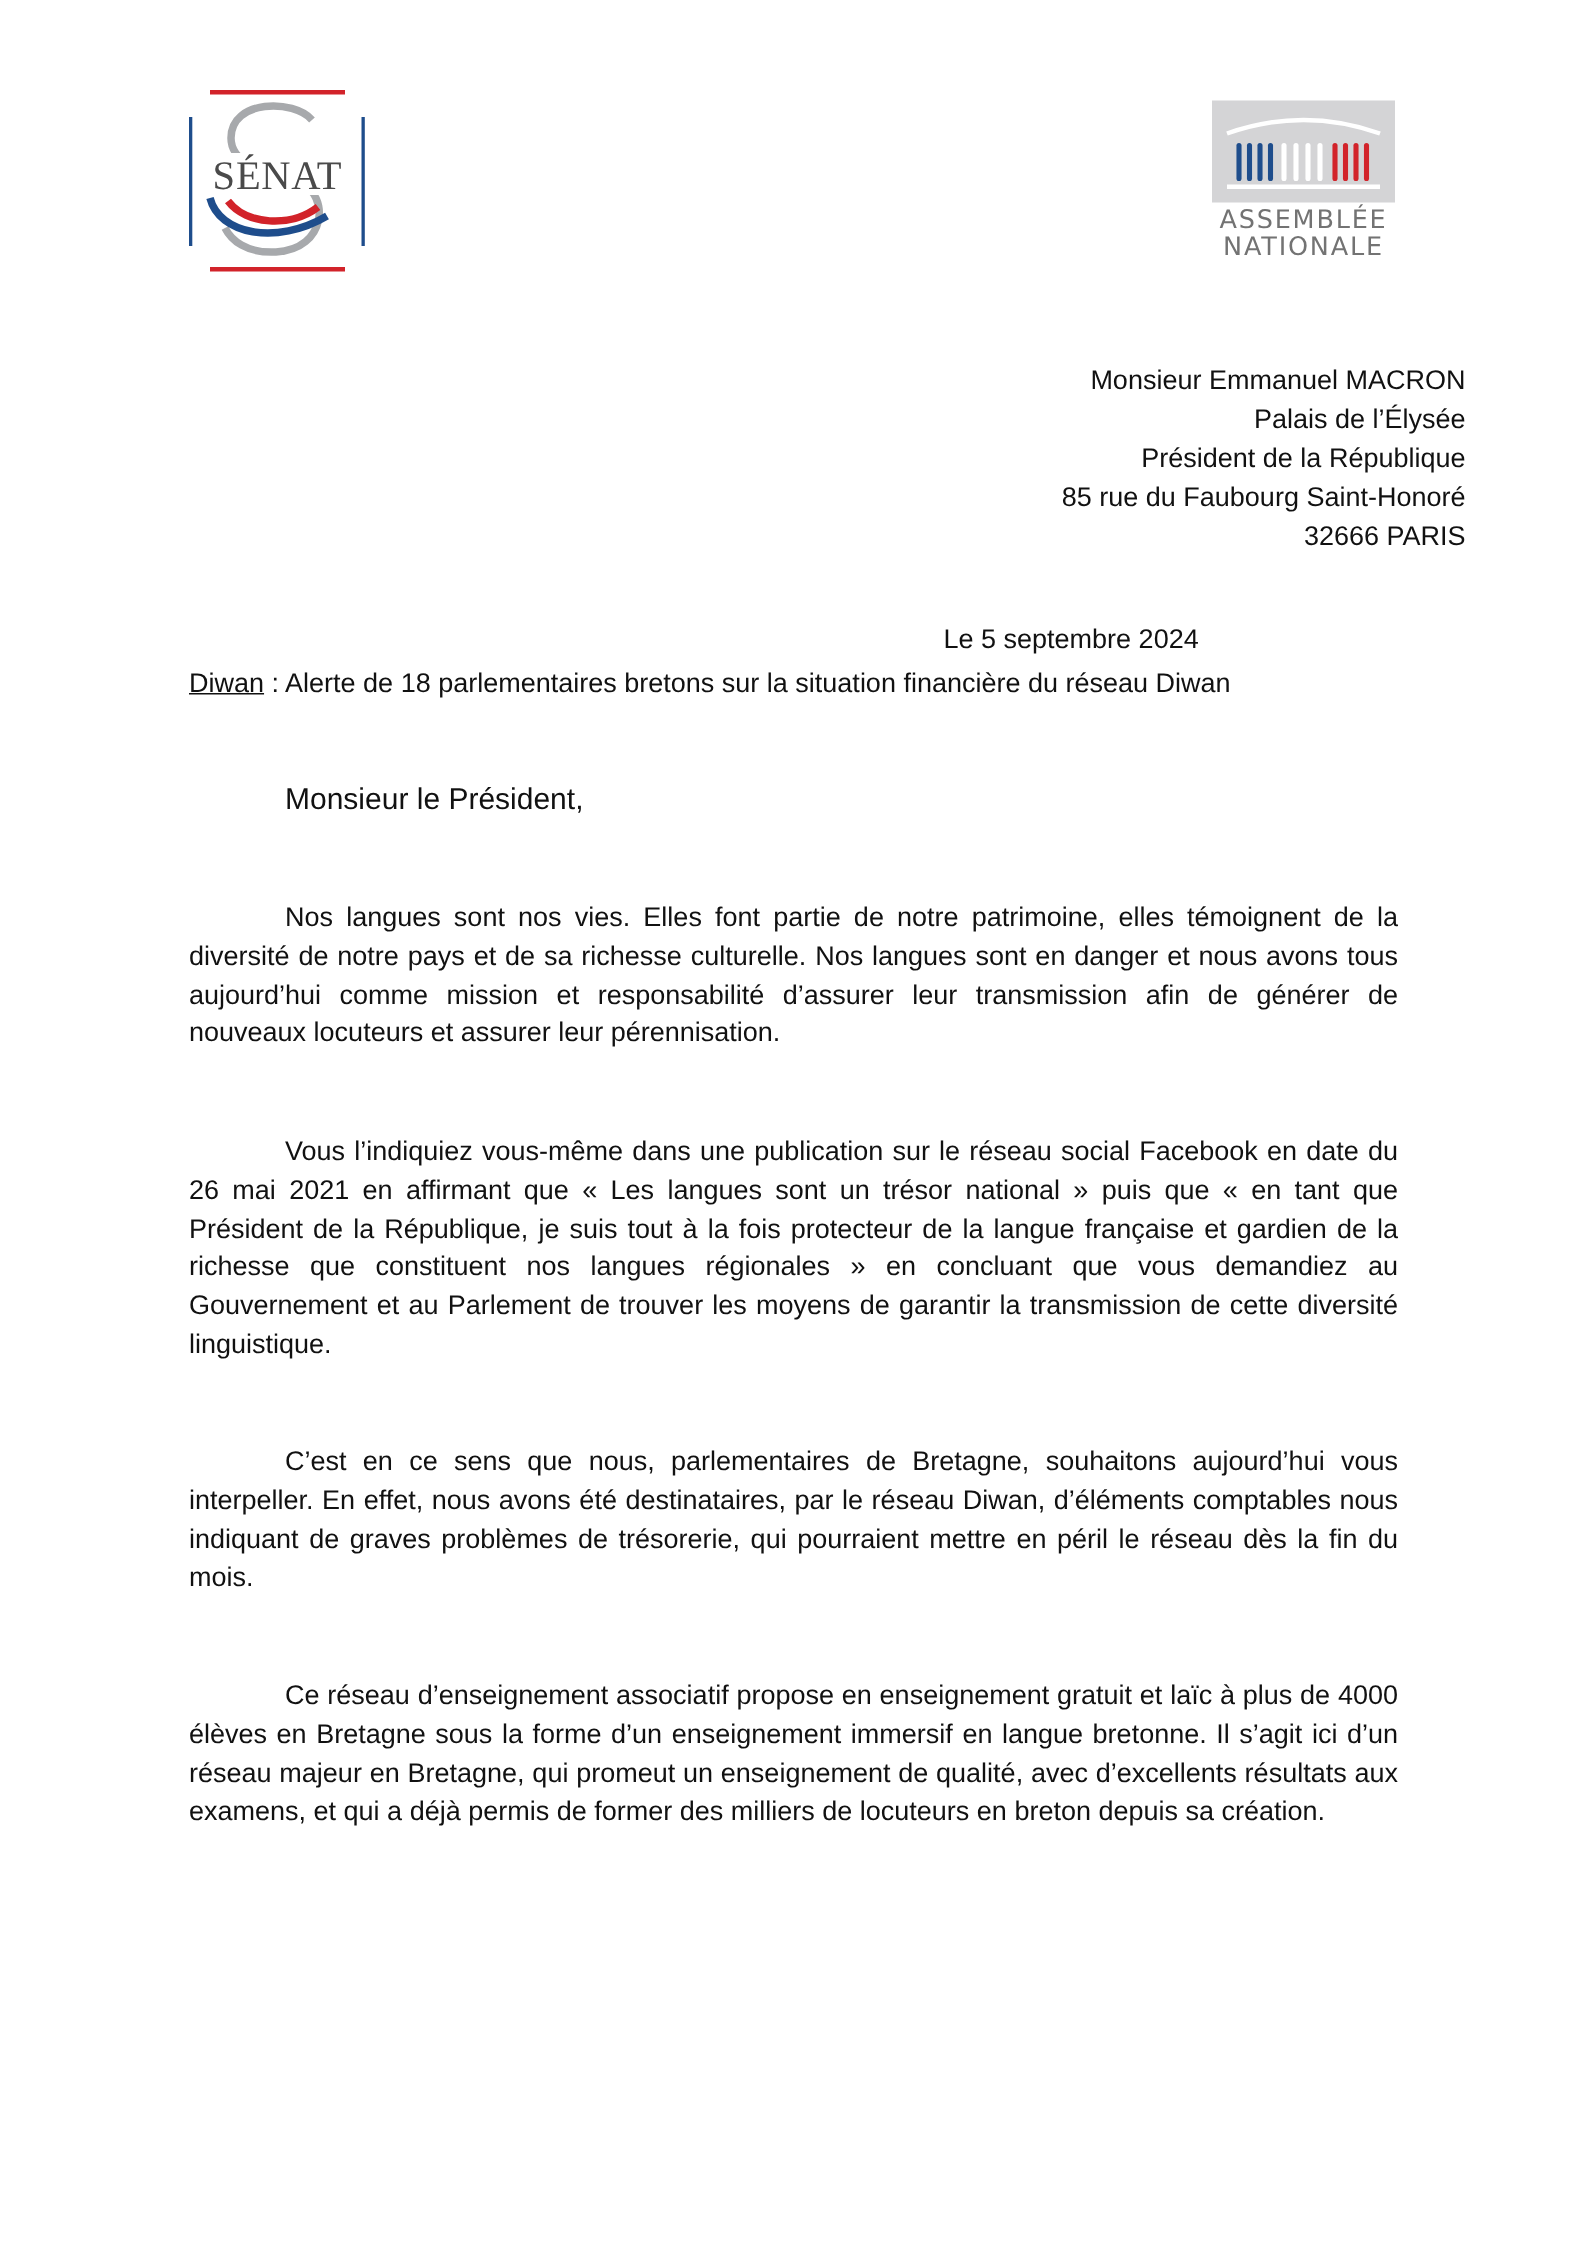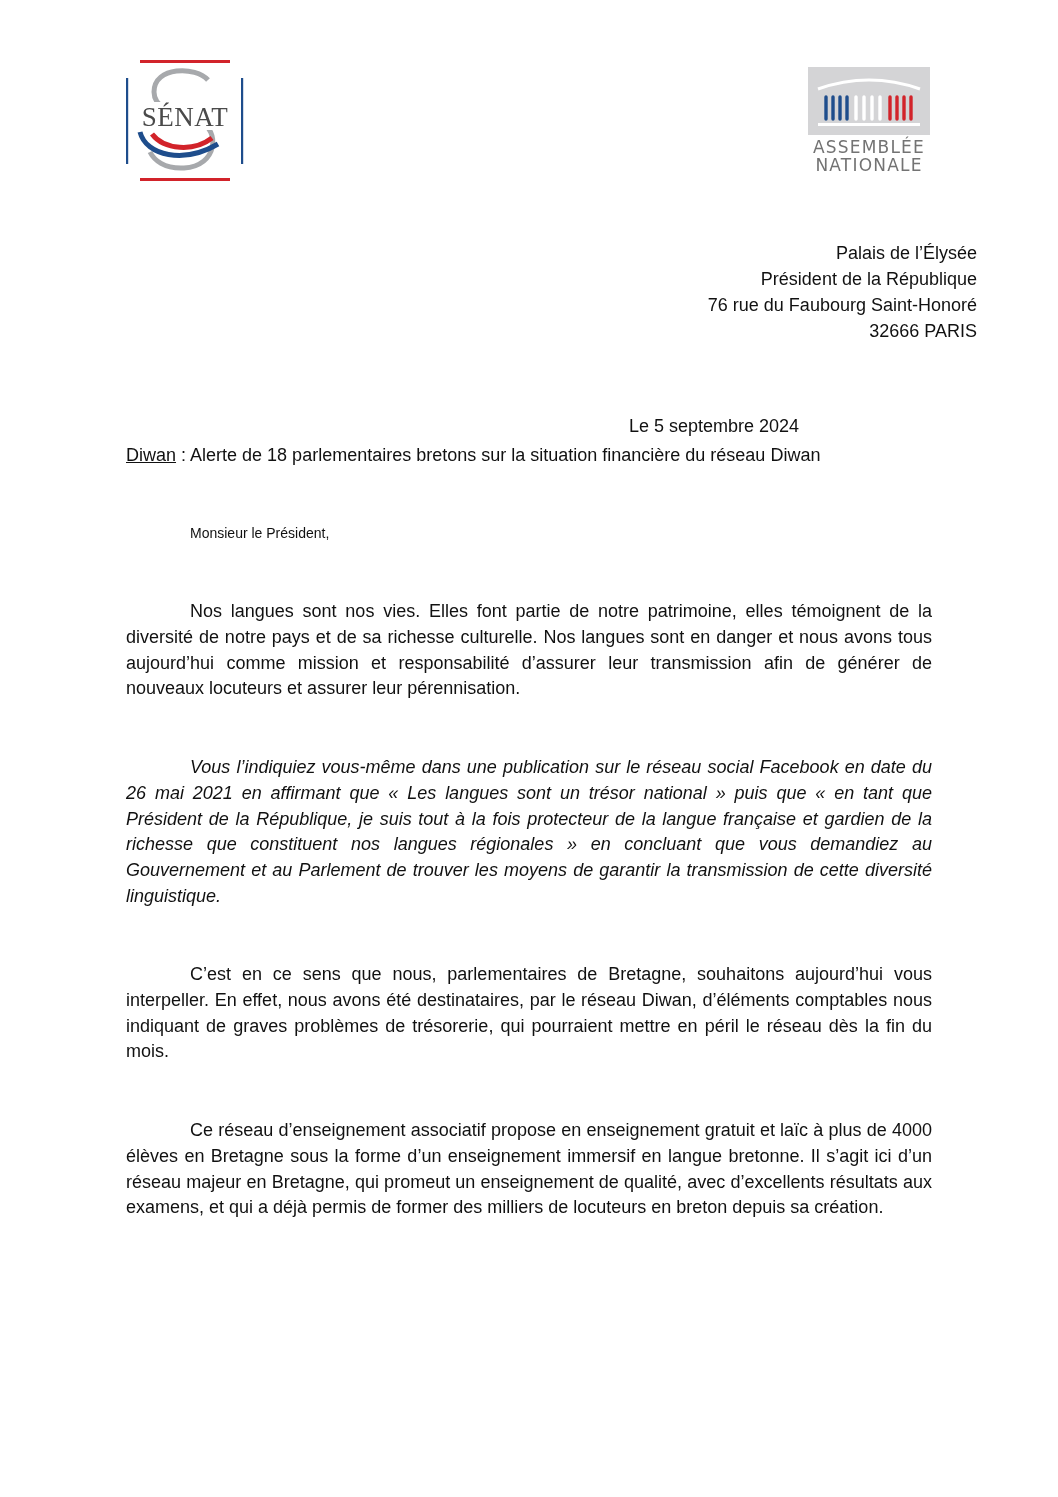--- a/index.html
+++ b/index.html
@@ -21,26 +21,26 @@
 
     
     .recipient { position: absolute; right: 81px; top: 240px; text-align: right; font-size: 18px; line-height: 26px; }
     .recipient div { white-space: nowrap; }
 
     .date { position: absolute; left: 629px; top: 414px; font-size: 18px; line-height: 24px; white-space: nowrap; }
 
     .subject { position: absolute; left: 126px; top: 443px; font-size: 18px; line-height: 24px; white-space: nowrap; }
     .subject .subject-label { text-decoration: underline; }
 
-    .salutation { position: absolute; left: 190px; top: 521px; font-size: 14px; line-height: 24px; white-space: nowrap; }
+    .salutation { position: absolute; left: 190px; top: 521px; font-size: 20px; line-height: 24px; white-space: nowrap; }
 
     .para { position: absolute; left: 126px; width: 806px; font-size: 18px; line-height: 25.8px; text-align: justify; }
     .para .indent { display: inline-block; width: 64px; }
     .p1 { top: 599px; }
-    .p2 { top: 755px; font-style: italic; }
+    .p2 { top: 755px; }
     .p3 { top: 962px; }
     .p4 { top: 1118px; }
   </style>
 </head>
 <body>
 
 <div class="page">
 
   <div class="senat-logo">
     <svg viewBox="0 0 122 124">
@@ -83,23 +83,24 @@
         <rect x="10" y="56" width="102" height="3" fill="#ffffff"></rect>
       </svg>
     </div>
     <div class="an-text">
       <div>ASSEMBLÉE</div>
       <div>NATIONALE</div>
     </div>
   </div>
 
   <div class="recipient">
+    <div>Monsieur Emmanuel MACRON</div>
     <div>Palais de l’Élysée</div>
     <div>Président de la République</div>
-    <div>76 rue du Faubourg Saint-Honoré</div>
+    <div>85 rue du Faubourg Saint-Honoré</div>
     <div>32666 PARIS</div>
   </div>
 
   <div class="date">Le 5 septembre 2024</div>
 
   <div class="subject">
     <span class="subject-label">Diwan</span><span style="white-space:pre;"> : </span><span>Alerte de 18 parlementaires bretons sur la situation financière du réseau Diwan</span>
   </div>
 
   <div class="salutation">Monsieur le Président,</div>

